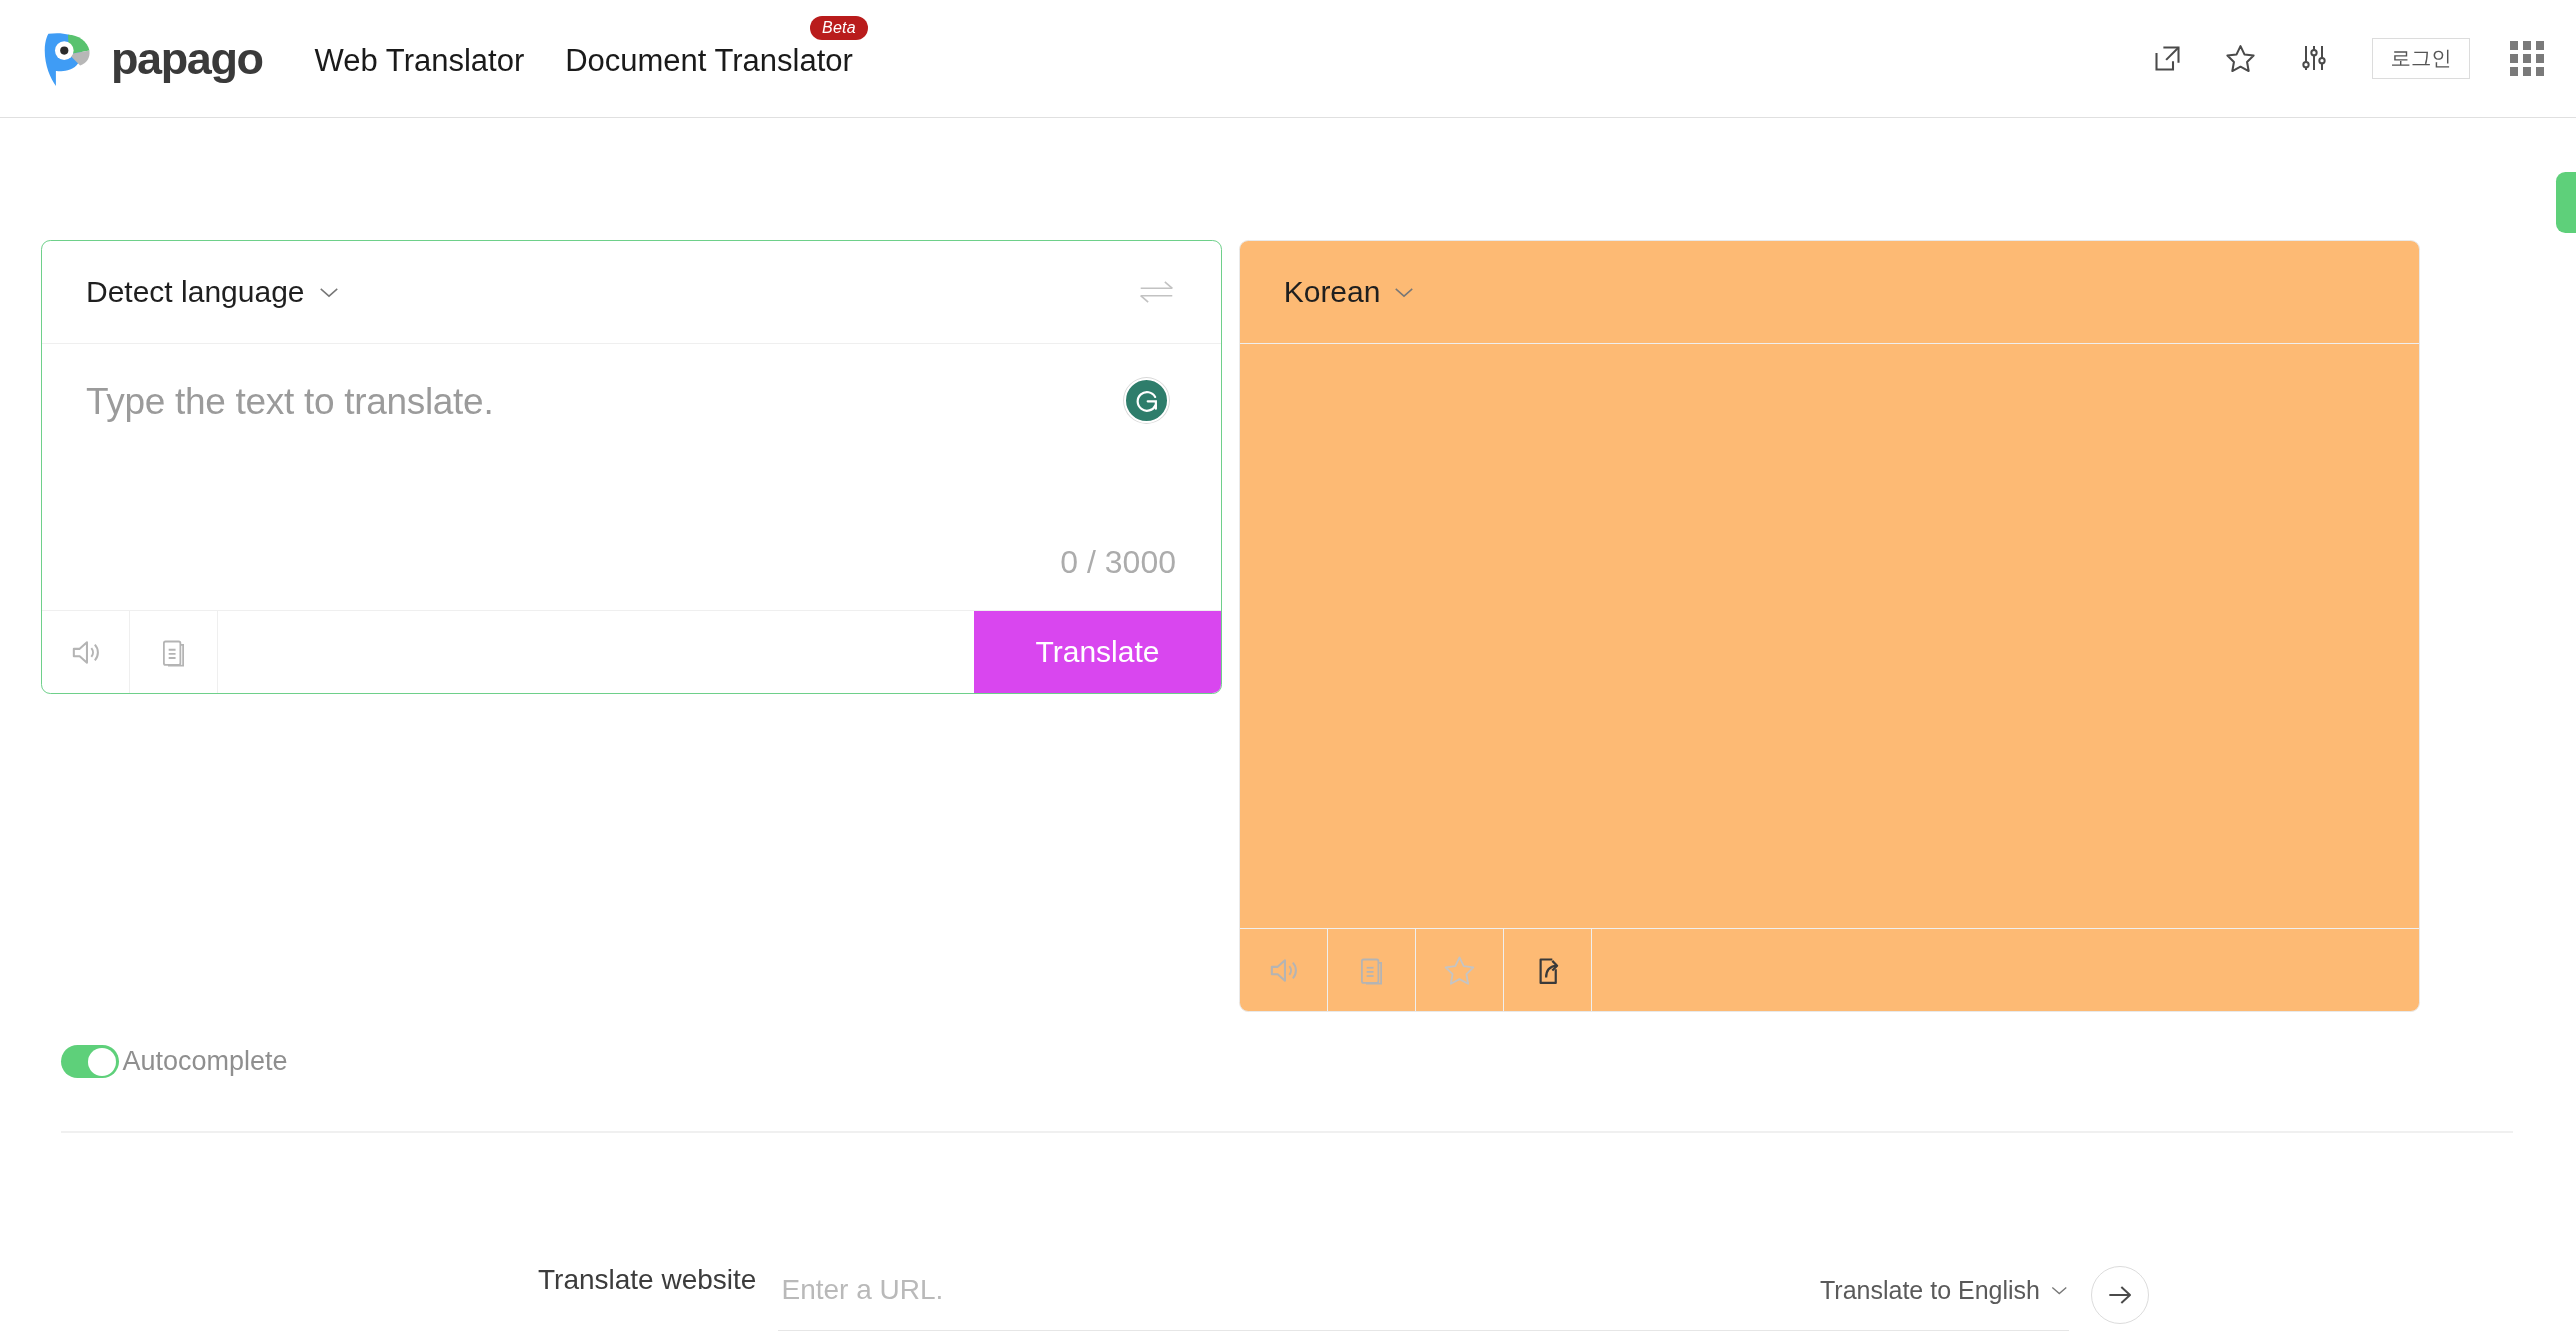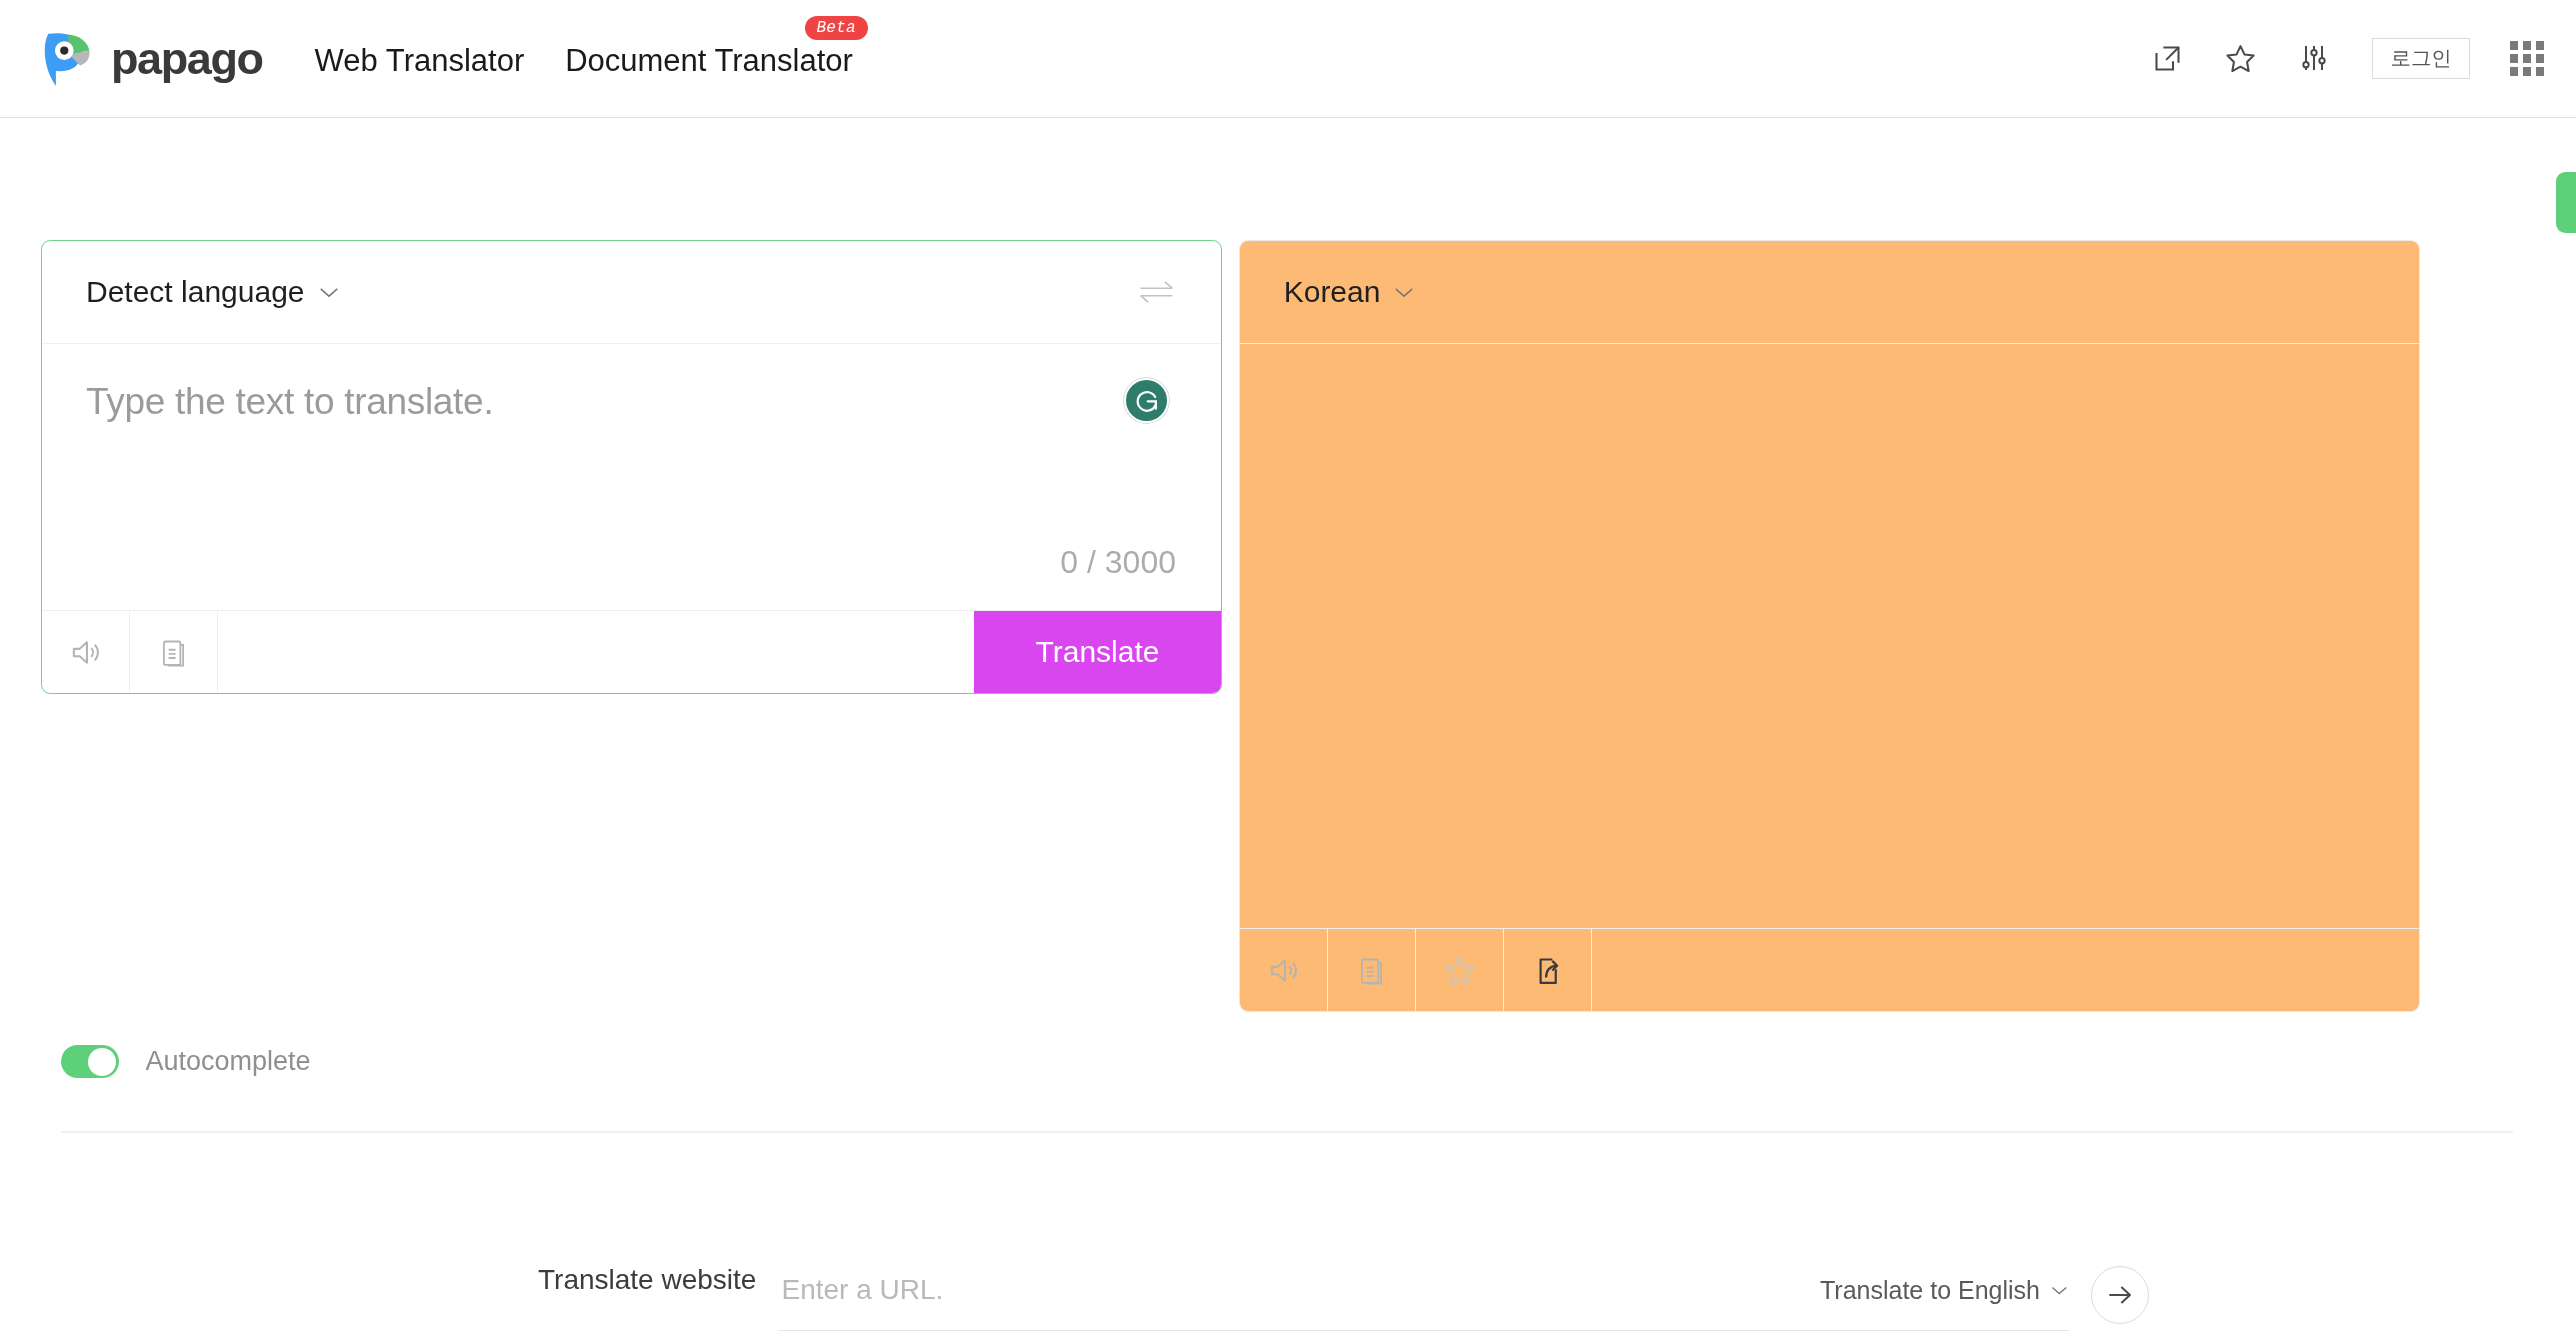--- a/index.html
+++ b/index.html
@@ -50,29 +50,28 @@
     line-height: 1;
     cursor: pointer;
     position: relative;
     padding-right: 1.9px;
     white-space: nowrap;
   }
   .beta-badge {
     position: absolute;
     top: -29px;
     right: -13px;
-    background: #ef4444;
+    background: #b91c1c;
     color: #ffffff;
     font-size: 16px;
     font-style: italic;
     border-radius: 18.6px;
     padding: 3.7px 12px 4.6px;
     line-height: 1;
     letter-spacing: 0.2px;
-    font-family: Liberation Mono, monospace;
   }
 
   .header-right {
     margin-left: auto;
     display: flex;
     align-items: center;
     gap: 32px;
   }
   .hicon {
     width: 41px; height: 41px;
@@ -223,21 +222,21 @@
     font-size: 30px;
     display: flex; align-items: center; justify-content: center;
     cursor: pointer;
     line-height: 1;
   }
 
   
   .autocomplete-row {
     display: flex;
     align-items: center;
-    gap: 27px;
+    gap: 4px;
     margin-top: 33px;
     padding-left: 19.5px;
   }
   .toggle {
     width: 58px; height: 33px;
     border-radius: 18.6px;
     background: #5ed07a;
     position: relative;
     cursor: pointer;
     flex: none;

